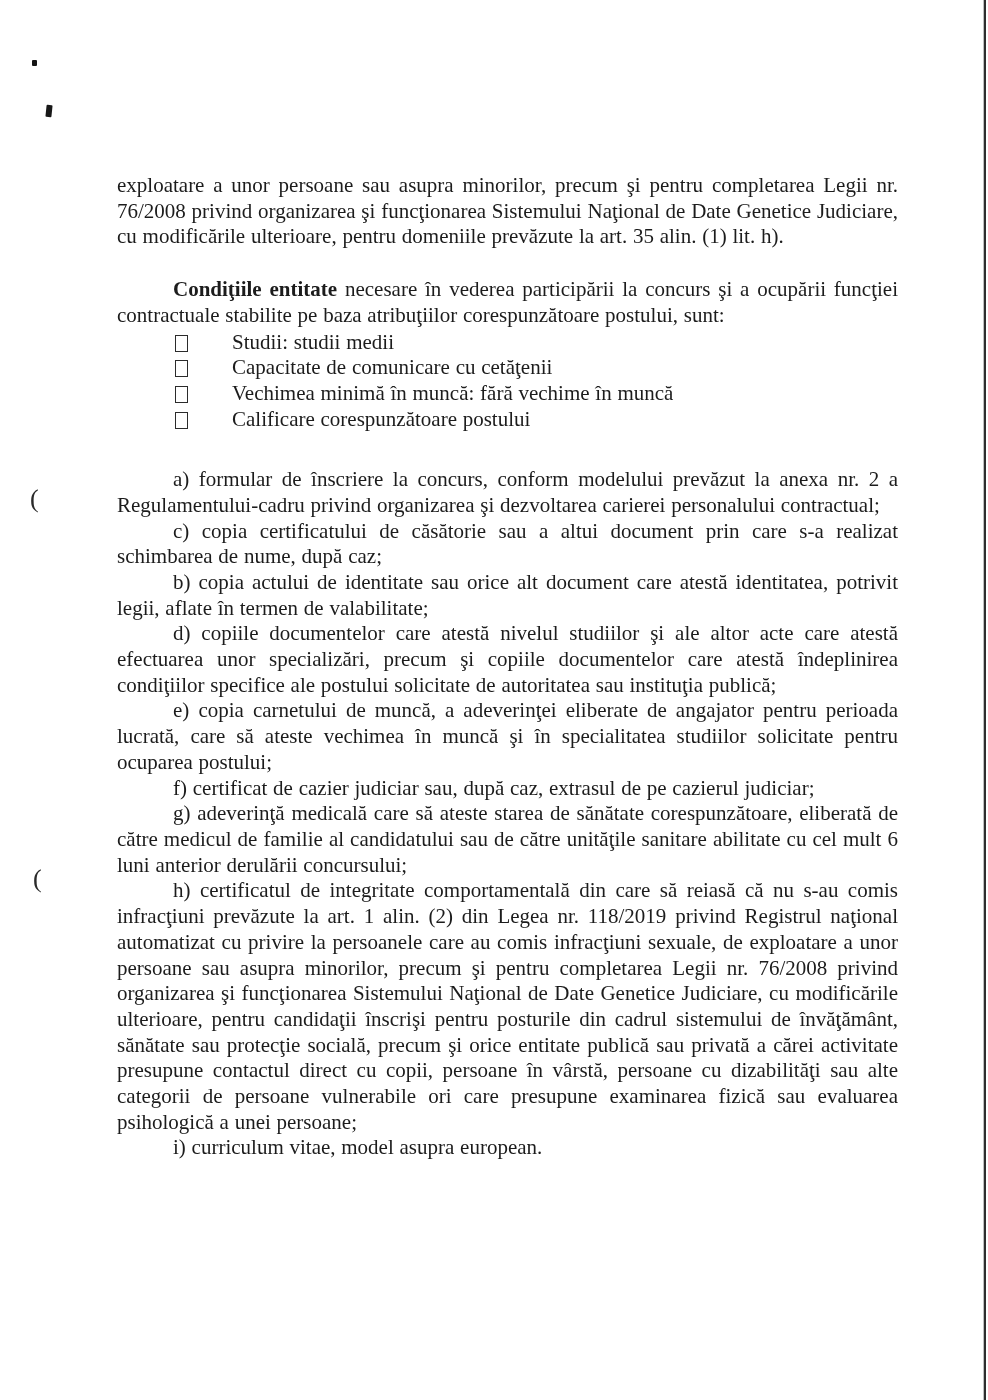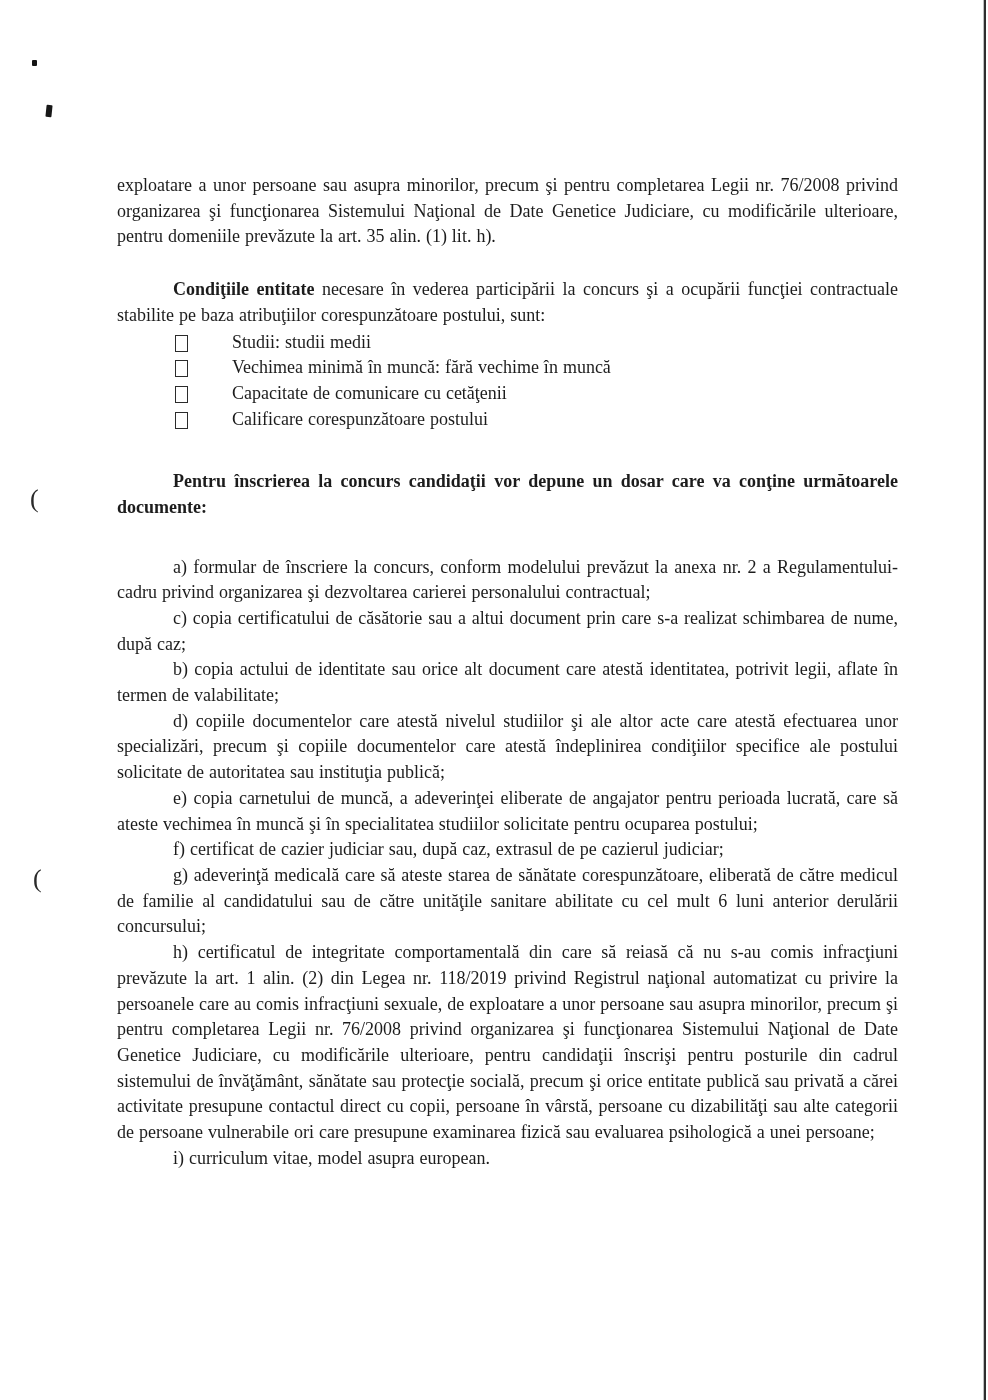--- a/index.html
+++ b/index.html
@@ -26,21 +26,21 @@
   .speck-1 { position:absolute; left:32px; top:60px;  width:5px; height:6px;  background:#141414; border-radius:1px; }
   .speck-2 { position:absolute; left:46px; top:105px; width:6px; height:12px; background:#181818; border-radius:1px; transform:rotate(6deg); }
   .margin-paren { position:absolute; font-size:26px; color:#2a2a2a; font-family:"Liberation Serif",serif; }
   .margin-paren.p1 { left:30px; top:484px; }
   .margin-paren.p2 { left:33px; top:864px; }
 
   .content {
     position:absolute;
     left:117px; top:173px;
     width:781px;
-    font-size:18px;
+    font-size:21px;
     line-height:25.7px;
     text-align:justify;
     word-spacing:0.5px;
   }
   .content p { margin:0; }
   .indent { text-indent:56px; }
   .gap-sm { margin-top:27px !important; }
   .gap-md { margin-top:36px !important; }
   .gap-lg { margin-top:34px !important; }
   .bold { font-weight:bold; }
@@ -76,31 +76,30 @@
 
     <p>exploatare a unor persoane sau asupra minorilor, precum şi pentru completarea Legii nr. 76/2008 privind organizarea şi funcţionarea Sistemului Naţional de Date Genetice Judiciare, cu modificările ulterioare, pentru domeniile prevăzute la art. 35 alin. (1) lit. h).</p>
 
     <p class="indent gap-sm"><span class="bold">Condiţiile entitate</span> <span>necesare în vederea participării la concurs şi a ocupării funcţiei contractuale stabilite pe baza atribuţiilor corespunzătoare postului, sunt:</span></p>
 
     <div class="bullet-list">
       <div class="bullet-row">
         <span class="bullet-square"></span><span>Studii: studii medii</span>
       </div>
       <div class="bullet-row">
-        <span class="bullet-square"></span><span>Vechimea minimă în muncă: fără vechime în muncă</span>
+        <span class="bullet-square"></span><span>Capacitate de comunicare cu cetăţenii</span>
       </div>
       <div class="bullet-row">
-        <span class="bullet-square"></span><span>Capacitate de comunicare cu cetăţenii</span>
+        <span class="bullet-square"></span><span>Vechimea minimă în muncă: fără vechime în muncă</span>
       </div>
       <div class="bullet-row">
         <span class="bullet-square"></span><span>Calificare corespunzătoare postului</span>
       </div>
     </div>
 
-    <p class="indent bold gap-md">Pentru înscrierea la concurs candidaţii vor depune un dosar care va conţine următoarele documente:</p>
 
     <p class="indent gap-lg"><span class="doc-label">a)</span> <span>formular de înscriere la concurs, conform modelului prevăzut la anexa nr. 2 a Regulamentului-cadru privind organizarea şi dezvoltarea carierei personalului contractual;</span></p>
 
     <p class="indent"><span class="doc-label">c)</span> <span>copia certificatului de căsătorie sau a altui document prin care s-a realizat schimbarea de nume, după caz;</span></p>
 
     <p class="indent"><span class="doc-label">b)</span> <span>copia actului de identitate sau orice alt document care atestă identitatea, potrivit legii, aflate în termen de valabilitate;</span></p>
 
     <p class="indent"><span class="doc-label">d)</span> <span>copiile documentelor care atestă nivelul studiilor şi ale altor acte care atestă efectuarea unor specializări, precum şi copiile documentelor care atestă îndeplinirea condiţiilor specifice ale postului solicitate de autoritatea sau instituţia publică;</span></p>
 
     <p class="indent"><span class="doc-label">e)</span> <span>copia carnetului de muncă, a adeverinţei eliberate de angajator pentru perioada lucrată, care să ateste vechimea în muncă şi în specialitatea studiilor solicitate pentru ocuparea postului;</span></p>

